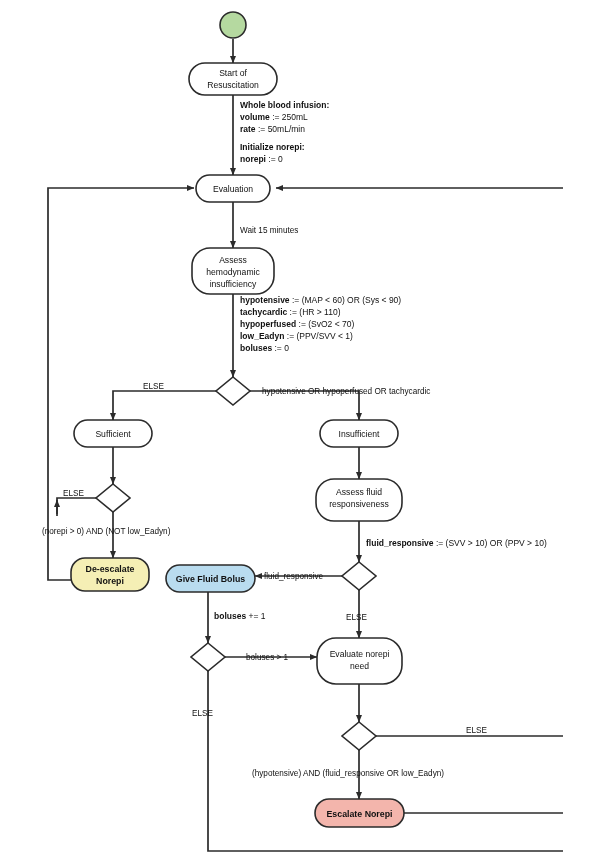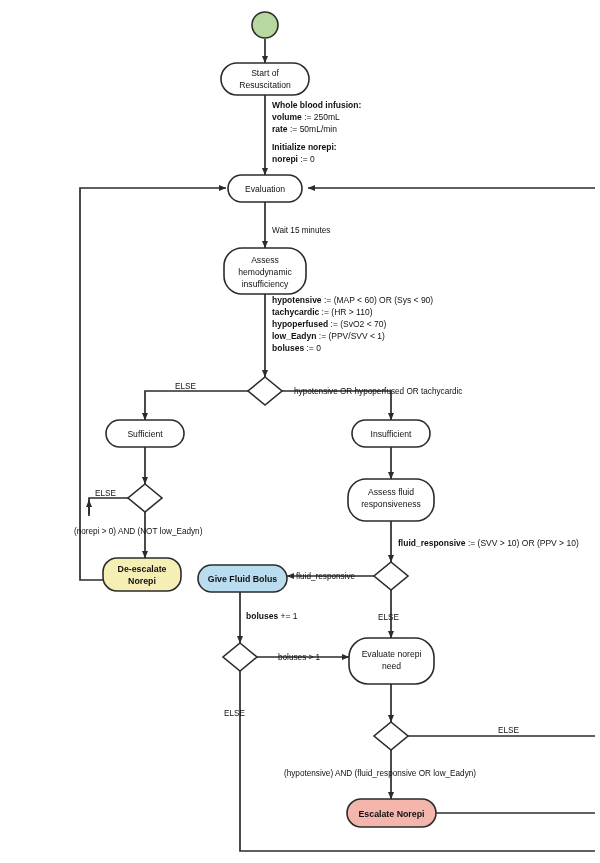--- a/index.html
+++ b/index.html
@@ -1,17 +1,17 @@
 <!DOCTYPE html>
 <html><head>
 <meta charset="utf-8">
 <style>
   html,body{margin:0;padding:0;background:#ffffff;}
   body{font-family:"Liberation Sans", sans-serif;}
-  #canvas{position:relative;width:563px;height:863px;background:#ffffff;overflow:hidden;margin-left:32px;}
+  #canvas{position:relative;width:563px;height:863px;background:#ffffff;overflow:hidden;}
   svg.diagram{position:absolute;left:0;top:0;width:600px;height:863px;}
   .edge{fill:none;stroke:#2b2b2b;stroke-width:1.7;}
   .node-shape{stroke:#2b2b2b;stroke-width:1.6;}
   .diamond{fill:#ffffff;stroke:#2b2b2b;stroke-width:1.6;}
   text{font-family:"Liberation Sans", sans-serif;fill:#111111;}
   .lbl{font-size:8.5px;}
   .lbl-b{font-size:8.5px;font-weight:bold;}
   .node-txt{font-size:8.6px;text-anchor:middle;}
   .node-txt-b{font-size:8.8px;font-weight:bold;text-anchor:middle;}
   .edge-lbl{font-size:8.2px;}

